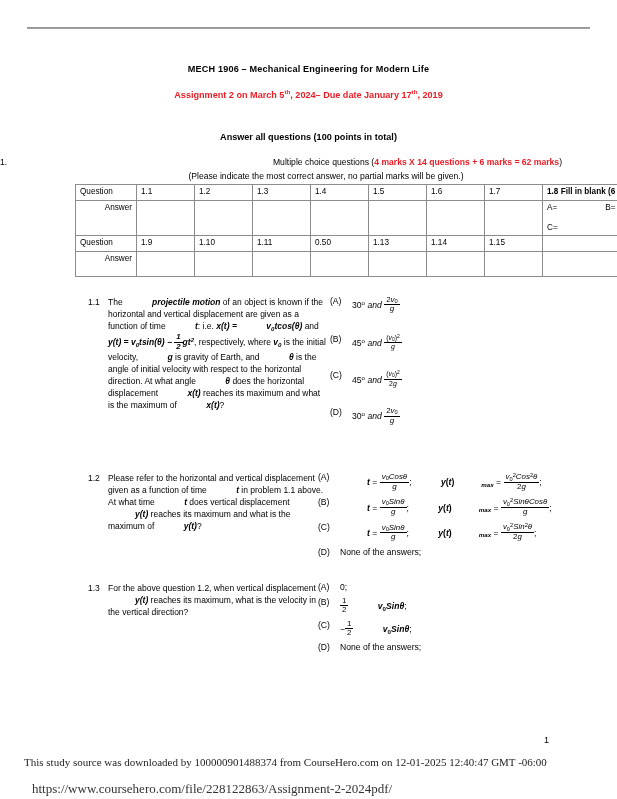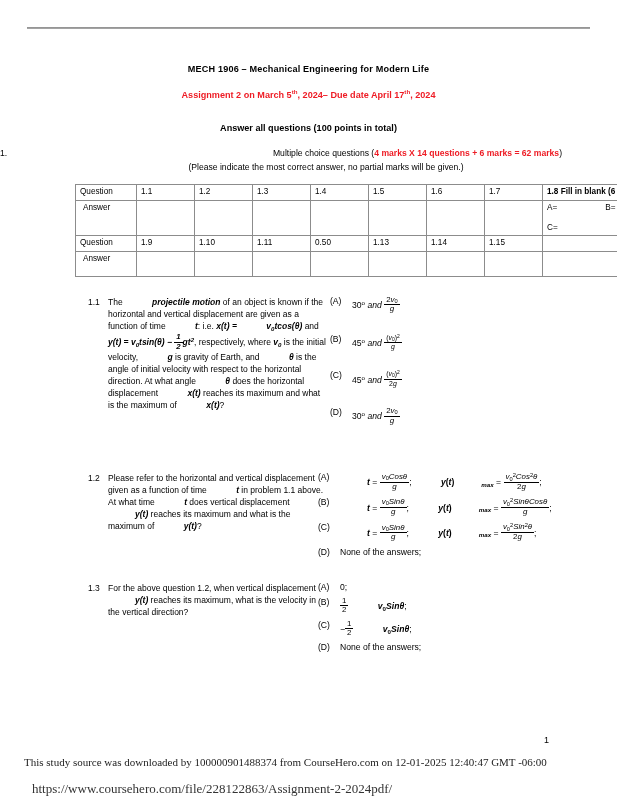--- a/index.html
+++ b/index.html
@@ -50,21 +50,21 @@
     text-align: center;
     font-size: 9.1px;
     font-weight: bold;
     color: #ee1c25;
     margin-top: 16px;
   }
   .h-answer-all {
     text-align: center;
     font-size: 9.1px;
     font-weight: bold;
-    margin-top: 23px;
+    margin-top: 32px;
   }
   sup { font-size: 0.68em; vertical-align: super; line-height: 0; }
 
   
   .item1 {
     margin-top: 15px;
     font-size: 8.6px;
     position: relative;
     padding-left: 90px;
     padding-right: 55px;
@@ -100,21 +100,21 @@
   td.c-label { width: 52px; }
   td.c-q { width: 49px; }
   td.c-last { width: 122px; }
   td.c-last.bold { font-weight: bold; font-size: 8.2px; }
   tr.r-head td { height: 11px; }
   tr.r-ans td { height: 28px; }
   tr.r-ans2 td { height: 20px; }
   .ab-line { display: block; }
   .ab-line .b { display: inline-block; margin-left: 48px; }
   .c-line { display: block; margin-top: 11px; }
-  .ans-label { padding-left: 7px !important; }
+  .ans-label { padding-left: 7px !important; text-align: right; }
 
   
   .q-block {
     position: absolute;
     width: 617px;
   }
   .q-left {
     position: absolute;
     left: 88px;
     width: 240px;
@@ -195,21 +195,21 @@
 <body>
 
 <div class="page">
 
   <div class="top-rule"></div>
 
   <div class="content">
 
     <div class="h-title">MECH 1906 – Mechanical Engineering for Modern Life</div>
 
-    <div class="h-assign"><span>Assignment 2 on March 5</span><sup>th</sup><span>, 2024– Due date April 17</span><sup>th</sup><span>, 2024</span></div>
+    <div class="h-assign"><span>Assignment 2 on March 5</span><sup>th</sup><span>, 2024– Due date January 17</span><sup>th</sup><span>, 2019</span></div>
 
     <div class="h-answer-all">Answer all questions (100 points in total)</div>
 
     <div class="item1">
       <span class="num" style="left:0;">1.</span>
       <div class="item1-l1"><span>Multiple choice questions (</span><span class="red">4 marks X 14 questions + 6 marks = 62 marks</span><span>)</span></div>
       <div class="item1-l2">(Please indicate the most correct answer, no partial marks will be given.)</div>
     </div>
 
   </div>

